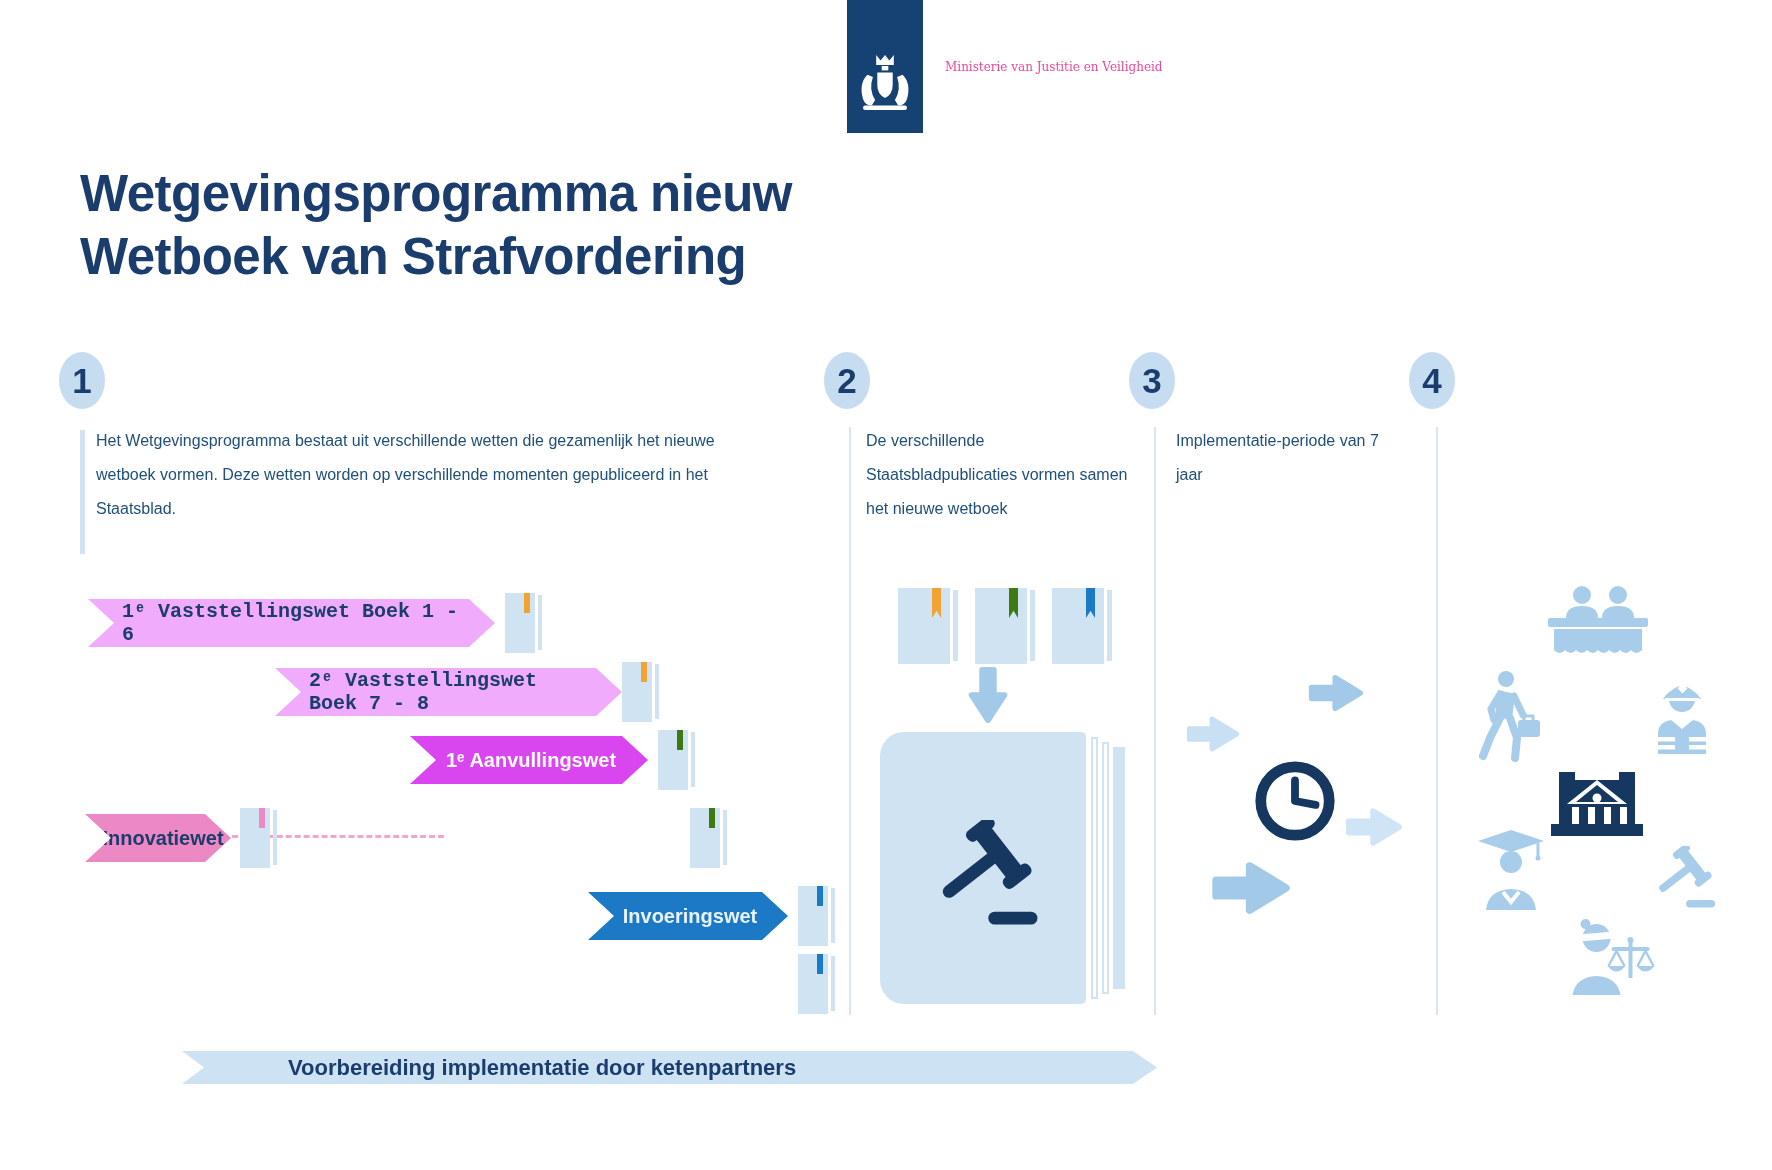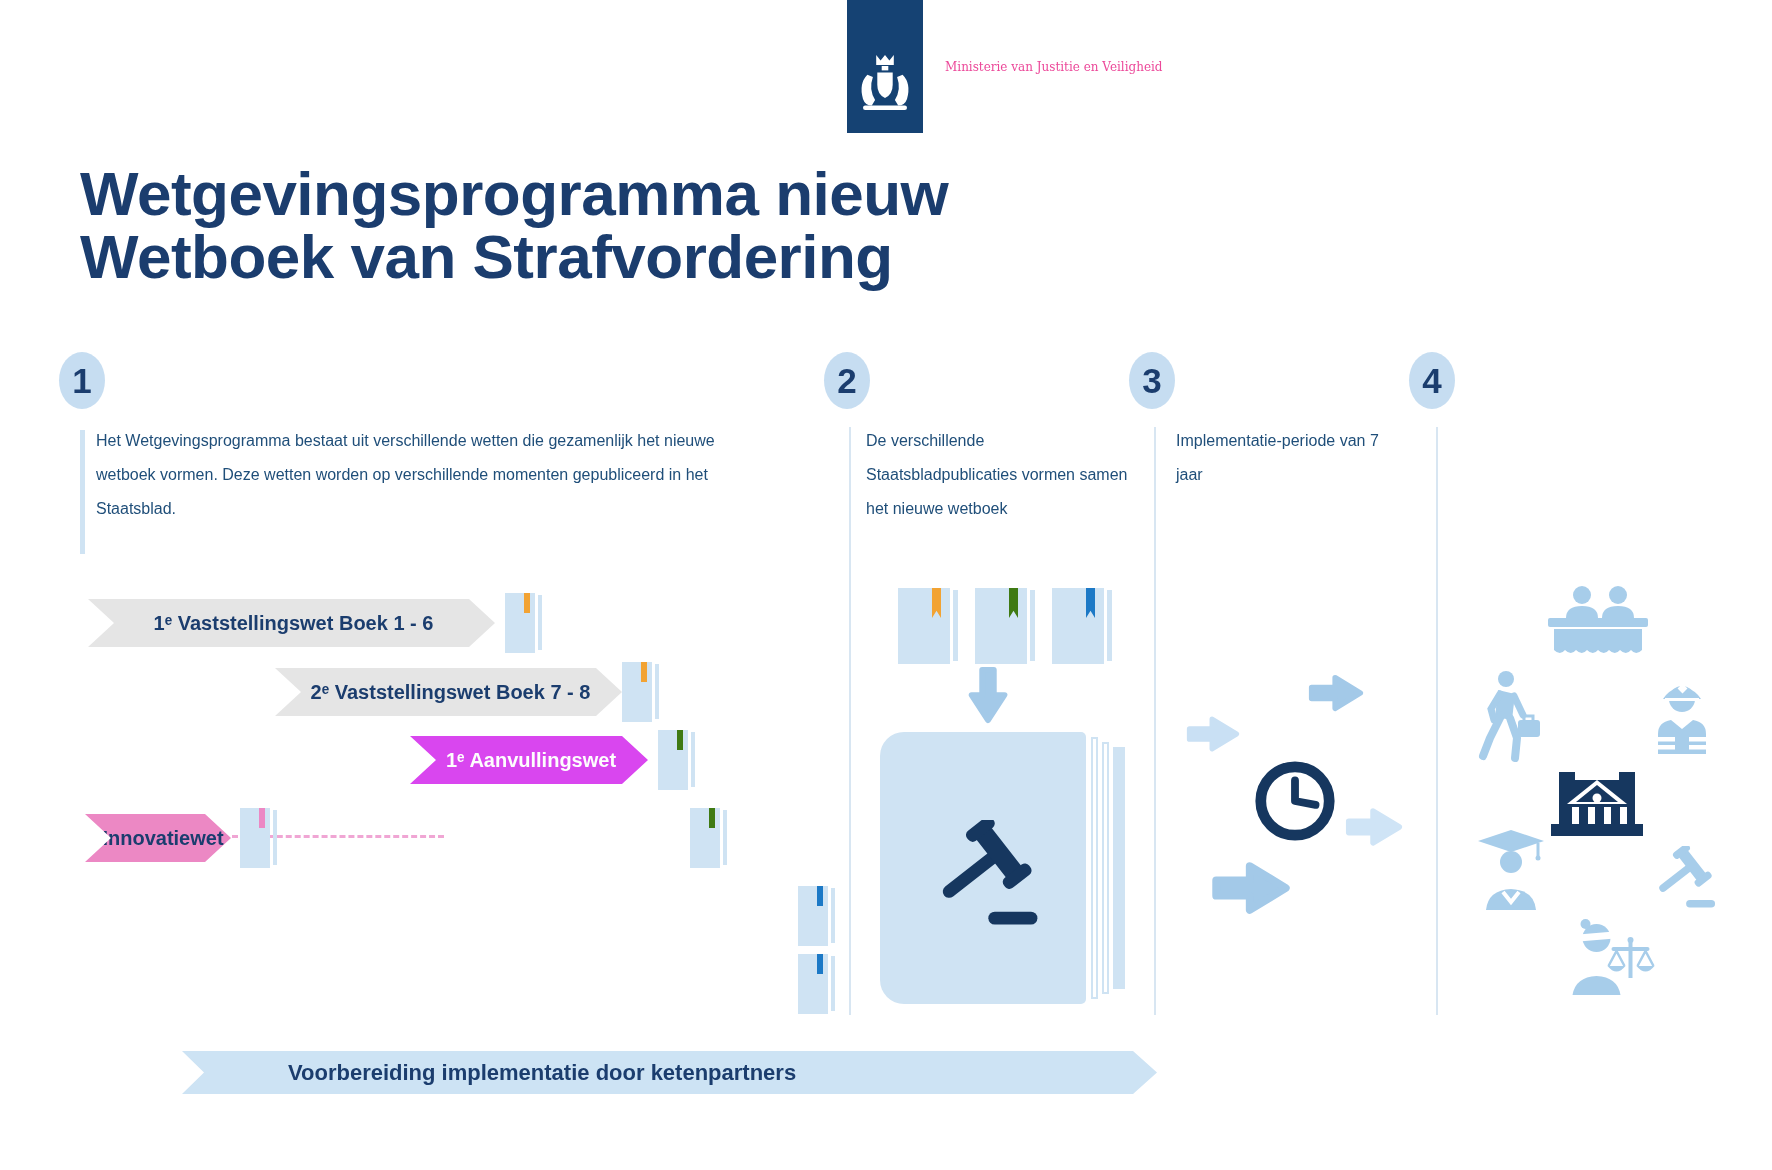--- a/index.html
+++ b/index.html
@@ -6,38 +6,38 @@
   #canvas{position:relative;width:1772px;height:1170px;background:#ffffff;overflow:hidden;
           font-family:"Liberation Sans","DejaVu Sans",sans-serif;}
 
   
   .logo-bar{position:absolute;left:847px;top:0;width:76px;height:133px;background:#154273;}
   .crest{position:absolute;left:852px;top:52px;width:66px;height:72px;}
   .ministry-label{position:absolute;left:945px;top:60px;font-family:"DejaVu Serif","Liberation Serif",serif;
                   font-size:12px;color:#ec4899;}
 
   
-  .page-title{position:absolute;left:80px;top:162px;font-size:62px;line-height:63px;font-weight:800;
+  .page-title{position:absolute;left:80px;top:162px;font-size:51px;line-height:63px;font-weight:800;
               color:#1B3D6E;letter-spacing:-0.5px;}
 
   
   .circle{position:absolute;top:352px;width:46px;height:57px;border-radius:50%;background:#C6DDF1;
           color:#1B3D6E;font-size:35px;font-weight:600;display:flex;align-items:center;justify-content:center;}
   .divider{position:absolute;top:427px;height:588px;width:2px;background:#D8E6F2;}
 
   
   .heading{position:absolute;top:424px;font-size:16px;line-height:34px;color:#1F4E79;}
   .heading .note{font-style:italic;}
   .accent-bar{position:absolute;left:80px;top:430px;width:5px;height:124px;background:#CFE3F3;}
 
   
   .banner{position:absolute;height:48px;display:flex;align-items:center;justify-content:center;
           font-size:20px;font-weight:700;box-sizing:border-box;padding:0 30px 0 34px;
           clip-path:polygon(0 0,calc(100% - 26px) 0,100% 50%,calc(100% - 26px) 100%,0 100%,26px 50%);}
-  .banner.orange{background:#e5e5e5;color:#1B3D6E;}
+  .banner.orange{background:#f0abfc;color:#1B3D6E;font-family:Liberation Mono, monospace;}
   .banner.green{background:#d946ef;color:#FDFDFD;}
   .banner.pink{background:#EC88C4;color:#1B3D6E;padding:0 20px 0 30px;}
   .banner.blue{background:#1C79C6;color:#E8F3FB;}
 
   
   .doc{position:absolute;width:30px;height:60px;background:#CFE3F3;}
   .doc::after{content:"";position:absolute;right:-7px;top:2px;bottom:3px;width:4px;background:#CFE3F3;}
   .doc .tab{position:absolute;top:0;right:5px;width:6px;height:20px;}
   .tab.orange{background:#F2A333;} .tab.green{background:#3F7A13;}
   .tab.pink{background:#EC88C4;}  .tab.blue{background:#1C79C6;}
@@ -52,21 +52,21 @@
   .book-cover{position:absolute;left:880px;top:732px;width:206px;height:272px;background:#CFE3F3;
               border-radius:24px 5px 5px 24px;}
   .page{position:absolute;background:#fff;border:2px solid #CFE3F3;box-sizing:border-box;}
   .page.p1{left:1091px;top:737px;width:7px;height:262px;}
   .page.p2{left:1102px;top:742px;width:7px;height:252px;}
   .page.p3{left:1113px;top:747px;width:12px;height:242px;background:#CFE3F3;border:none;}
 
   .abs{position:absolute;}
 
   
-  .bottom-banner{position:absolute;left:182px;top:1051px;width:975px;height:43px;background:#CDE3F4;
+  .bottom-banner{position:absolute;left:182px;top:1051px;width:975px;height:33px;background:#CDE3F4;
                  display:flex;align-items:center;box-sizing:border-box;padding-left:106px;
                  font-size:22px;font-weight:700;color:#1B3D6E;
                  clip-path:polygon(0 0,calc(100% - 24px) 0,100% 50%,calc(100% - 24px) 100%,0 100%,22px 50%);}
 </style>
 </head>
 <body>
 
 <div id="canvas">
 
   <div class="logo-bar"></div>
@@ -124,20 +124,23 @@
   <div class="banner pink" style="left:85px;top:814px;width:146px">
     <span>Innovatiewet</span>
     </div>
   <div class="doc" style="left:240px;top:808px">
       <span class="tab pink"></span>
     </div>
   <div class="doc" style="left:690px;top:808px">
       <span class="tab green"></span>
     </div>
 
+  <div class="banner blue" style="left:588px;top:892px;width:200px">
+    <span>Invoeringswet</span>
+    </div>
   <div class="doc" style="left:798px;top:886px">
       <span class="tab blue"></span>
     </div>
 
   <div class="doc" style="left:798px;top:954px">
       <span class="tab blue"></span>
     </div>
 
   <div class="bigdoc" style="left:898px;top:588px">
       <span class="bm tab orange"></span>

